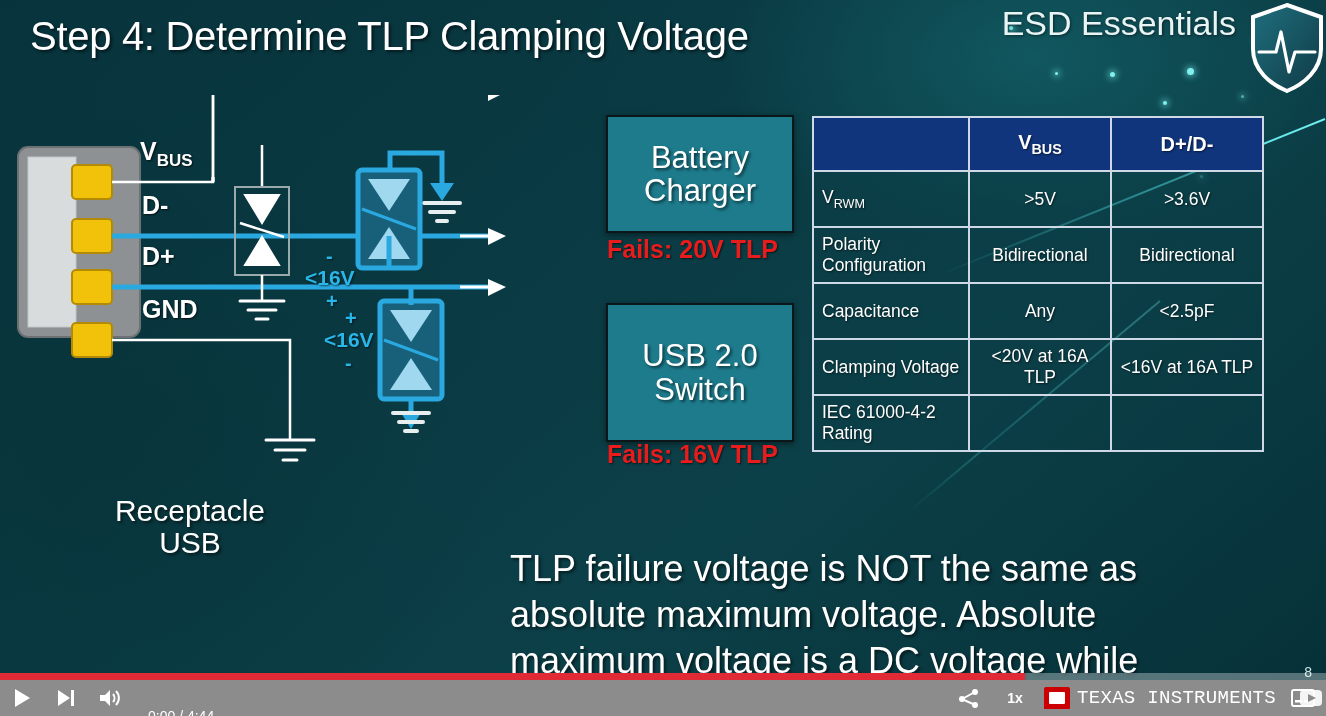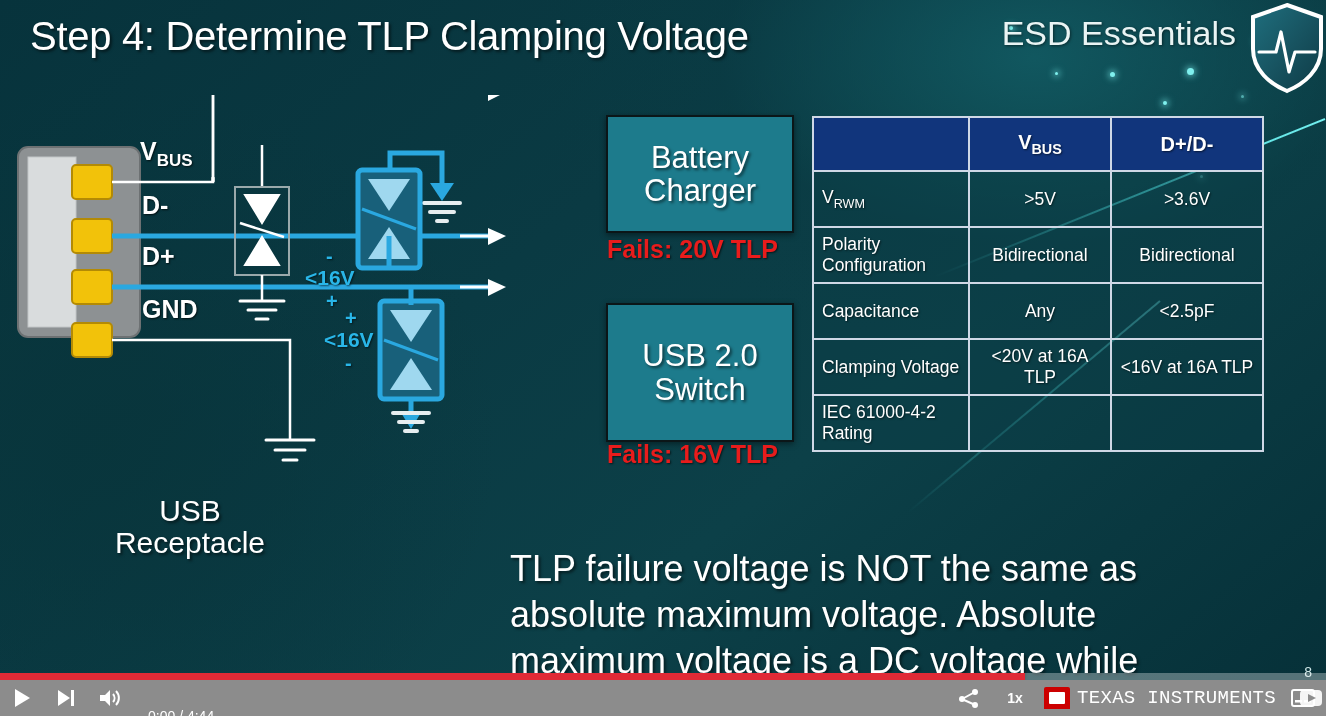--- a/index.html
+++ b/index.html
@@ -40,21 +40,21 @@
     left: 30px; top: 14px;
     font-size: 40px;
     font-weight: 400;
     color: #ffffff;
     letter-spacing: -0.3px;
     text-shadow: 2px 2px 3px rgba(0,0,0,0.55);
     white-space: nowrap;
   }
   #brand-text {
     position: absolute;
-    right: 90px; top: 14px;
+    right: 90px; top: 4px;
     font-size: 34px;
     color: #e9f4f4;
     text-shadow: 1px 1px 3px rgba(0,0,0,0.5);
     white-space: nowrap;
   }
   #brand-shield {
     position: absolute;
     right: 0px; top: 2px;
     width: 78px; height: 92px;
   }
@@ -386,22 +386,22 @@
     <div class="block" style="left:606px; top:208px; width:188px; height:139px;">
       <div>
         <div>USB 2.0</div>
         <div>Switch</div>
       </div>
     </div>
     <div class="fail-text" style="left:607px; top:345px;">Fails: 16V TLP</div>
   </div>
 
   <div id="usb-caption">
+    <div>Receptacle</div>
     <div>USB</div>
-    <div>Receptacle</div>
   </div>
 
   <table id="spec-table">
     <colgroup>
         <col class="c1">
         <col class="c2">
         <col class="c3">
       </colgroup>
     <thead>
       <tr>

